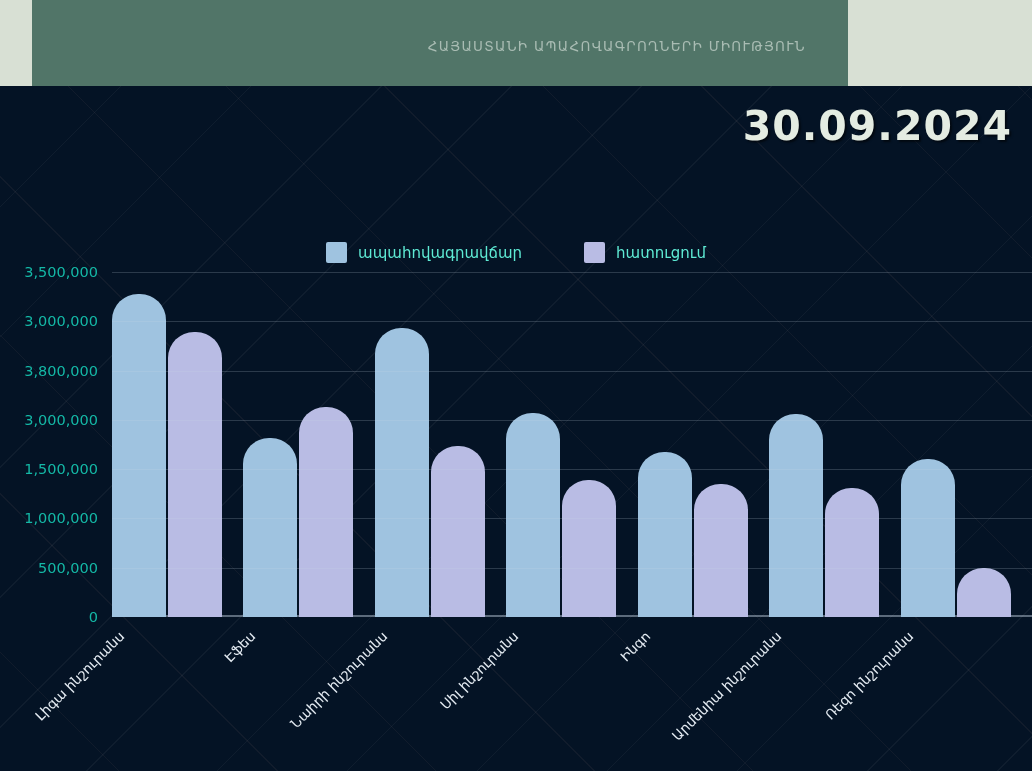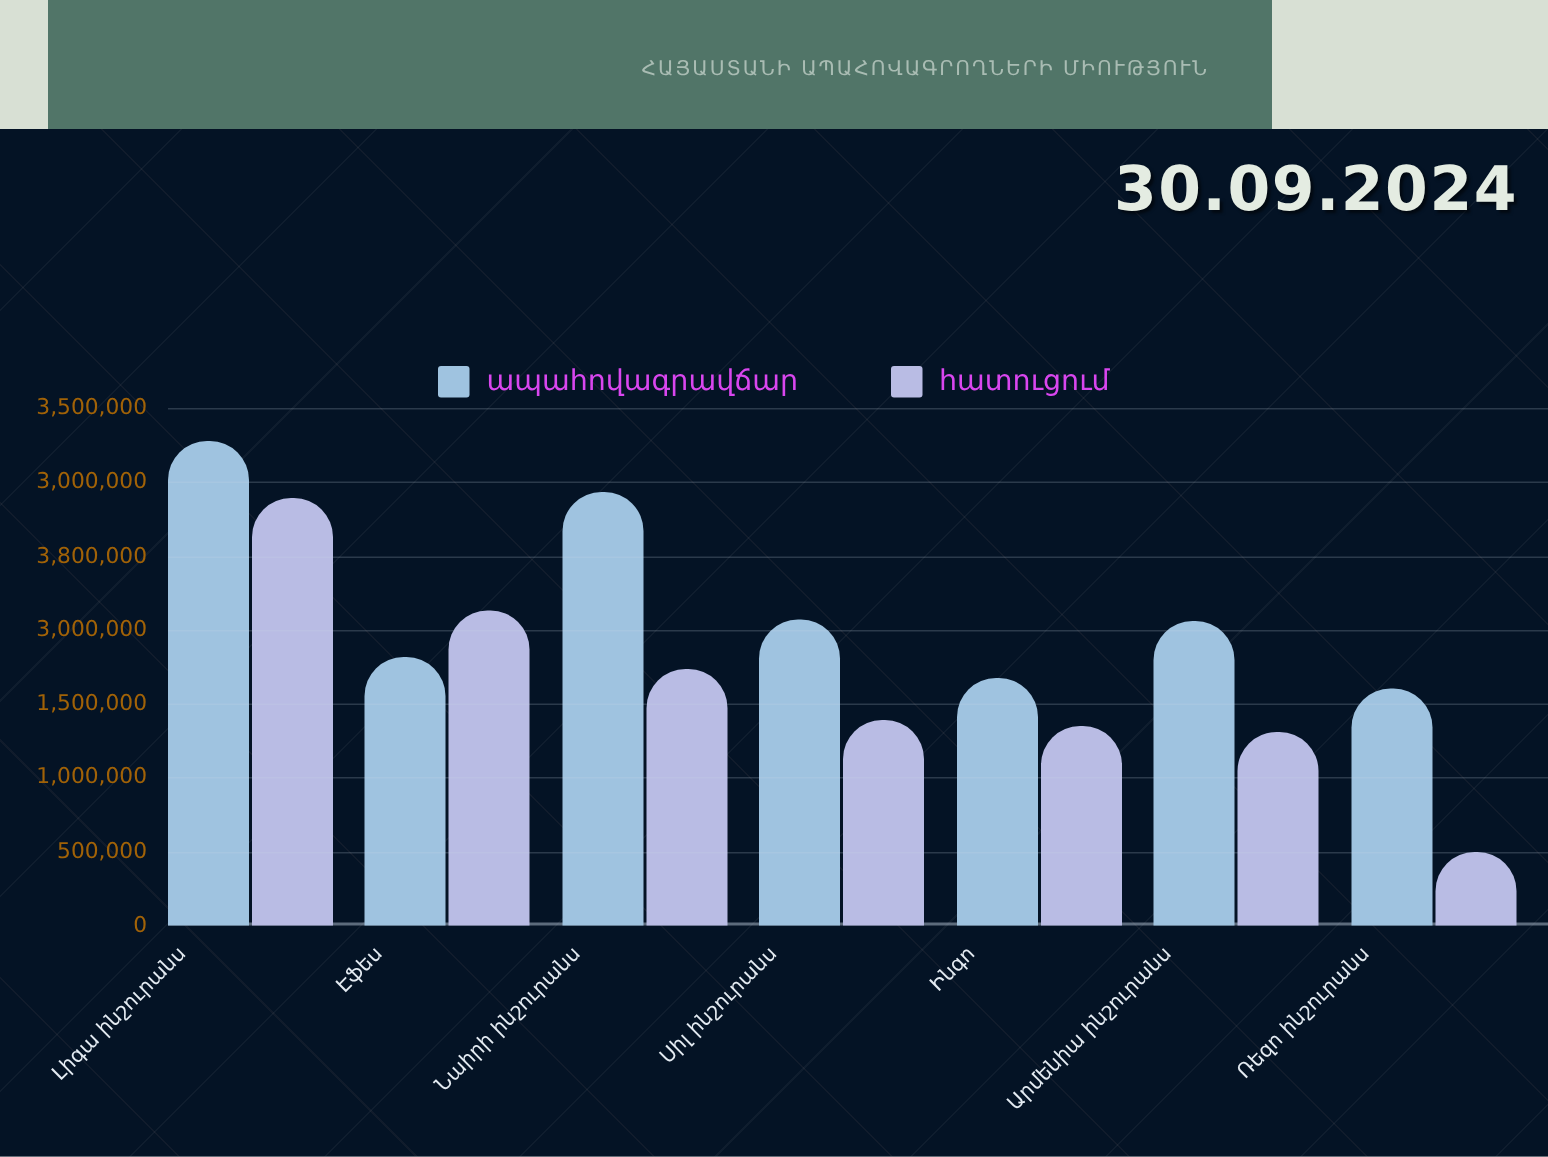--- a/index.html
+++ b/index.html
@@ -120,24 +120,23 @@
     align-items: center;
     gap: 11px;
   }
   .legend-swatch {
     width: 21px;
     height: 21px;
     border-radius: 2px;
     display: block;
   }
   .legend-label {
-    font-size: 19px;
-    color: #d946ef;
-    white-space: nowrap;
-    font-family: Liberation Serif, serif;
+    font-size: 15px;
+    color: #5eead4;
+    white-space: nowrap;
   }
 
   
   .chart-area {
     position: absolute;
     left: 0;
     top: 186px;
     width: 1032px;
     height: 440px;
   }
@@ -146,21 +145,21 @@
     left: 0;
     top: 0;
     width: 106px;
     height: 345px;
   }
   .y-tick {
     position: absolute;
     right: 8px;
     transform: translateY(-50%);
     font-size: 14.5px;
-    color: #a16207;
+    color: #14b8a6;
     white-space: nowrap;
   }
   .plot {
     position: absolute;
     left: 112px;
     top: 0;
     right: 0;
     height: 345px;
   }
   .gridline {

